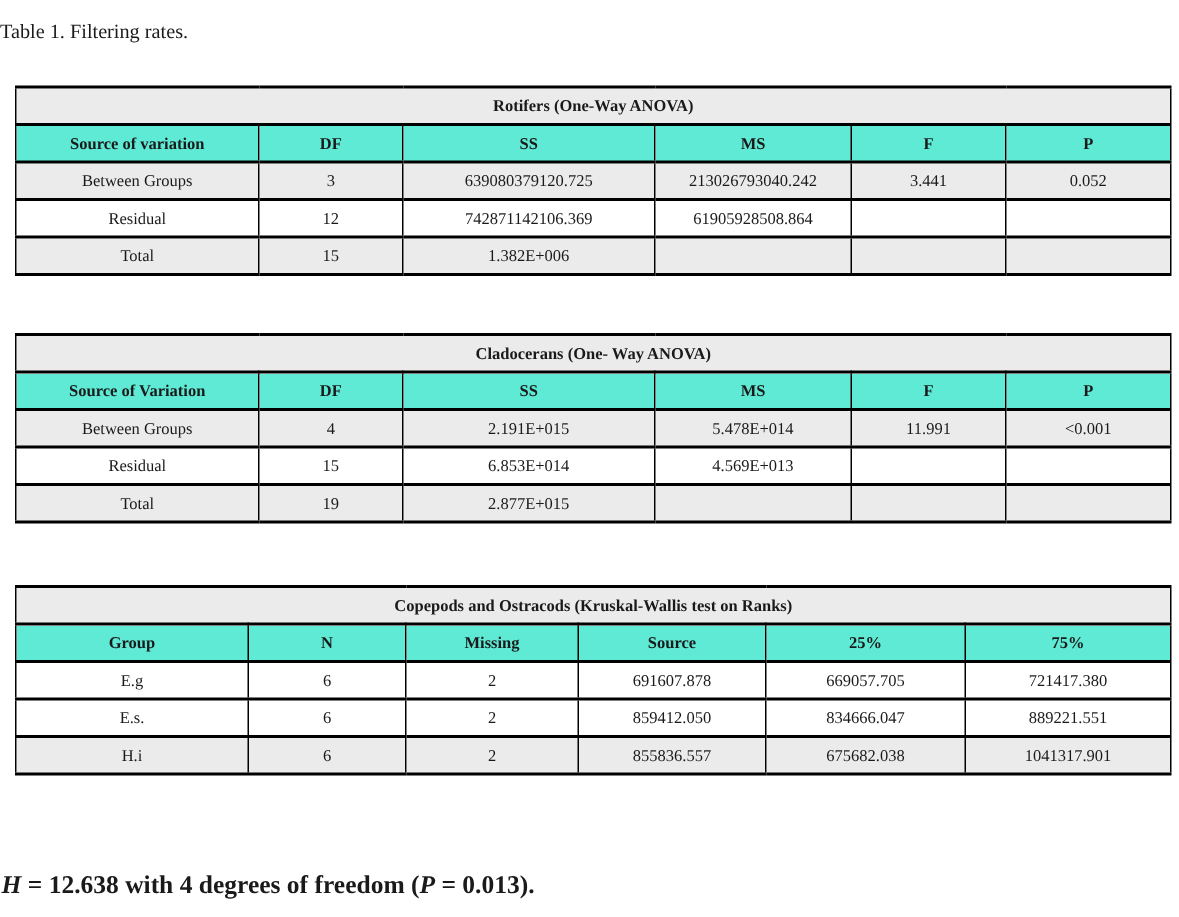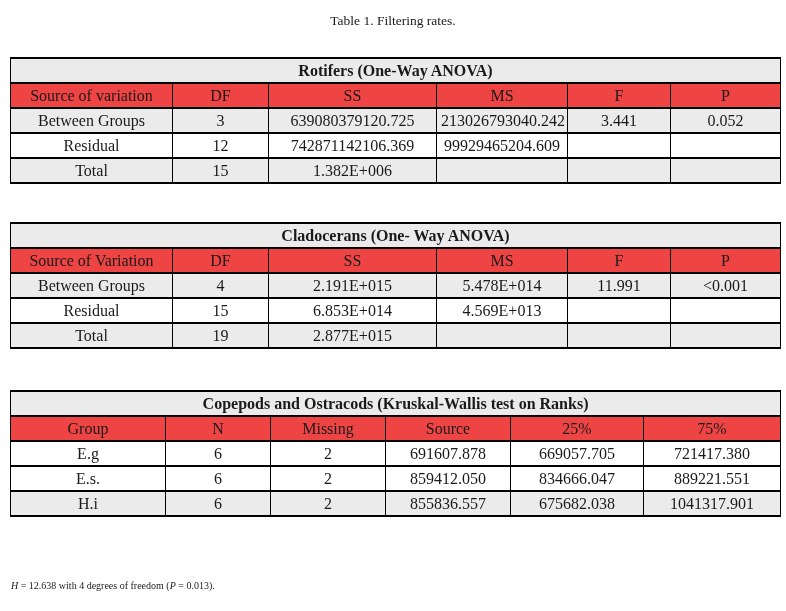--- a/index.html
+++ b/index.html
@@ -14,30 +14,29 @@
     background: #ffffff;
     font-family: "Liberation Serif", "DejaVu Serif", serif;
     color: #1a1a1a;
     overflow: hidden;
   }
   .doc-title {
     position: absolute;
     top: 13px;
     left: 0;
     right: 0;
-    text-align: center;
     font-size: 13.5px;
   }
   table.data-table {
     position: absolute;
     left: 10px;
     width: 770px;
     border-collapse: collapse;
     table-layout: fixed;
-    font-size: 16px;
+    font-size: 11px;
   }
   #table-0 { top: 57px; }
   #table-1 { top: 222px; }
   #table-2 { top: 390px; }
   table.data-table td,
   table.data-table th {
     border-left: 1px solid #000;
     border-right: 1px solid #000;
     border-top: 2px solid #000;
     border-bottom: 2px solid #000;
@@ -46,36 +45,37 @@
     text-align: center;
     vertical-align: middle;
     overflow: hidden;
     white-space: nowrap;
   }
   tr.title-row td {
     font-weight: bold;
     background: #ebebeb;
   }
   tr.header-row th {
-    font-weight: normal;
-    background: #ef4444;
+    font-weight: bold;
+    background: #5eead4;
   }
   tr.shade td {
     background: #ebebeb;
   }
   td.first-col {
     text-align: left;
     padding-left: 9px;
     margin-top: 14px;
   }
   .footnote {
     position: absolute;
-    left: 11px;
+    left: 1px;
     top: 580px;
-    font-size: 10px;
+    font-size: 17px;
+    font-weight: bold;
   }
   .it { font-style: italic; }
 </style>
 </head>
 <body>
 
 <div class="page">
 
   <div class="doc-title">Table 1. Filtering rates.</div>
 
@@ -105,21 +105,21 @@
           <td>3</td>
           <td>639080379120.725</td>
           <td>213026793040.242</td>
           <td>3.441</td>
           <td>0.052</td>
         </tr>
         <tr>
           <td class="first-col">Residual</td>
           <td>12</td>
           <td>742871142106.369</td>
-          <td>99929465204.609</td>
+          <td>61905928508.864</td>
           <td></td>
           <td></td>
         </tr>
         <tr class="shade">
           <td class="first-col">Total</td>
           <td>15</td>
           <td>1.382E+006</td>
           <td></td>
           <td></td>
           <td></td>

